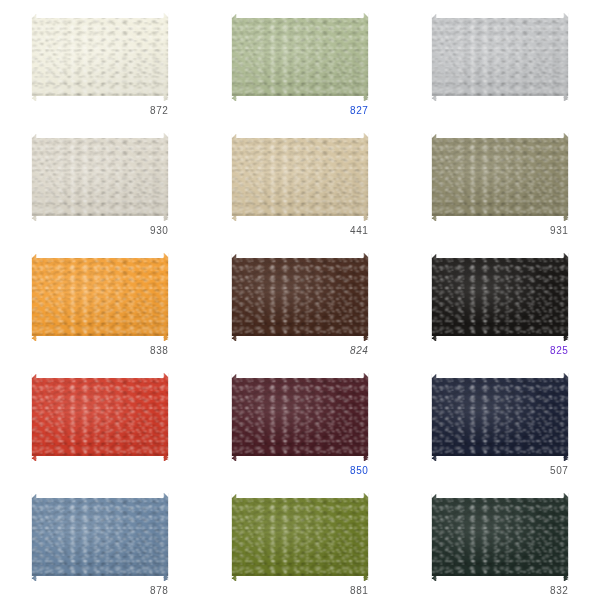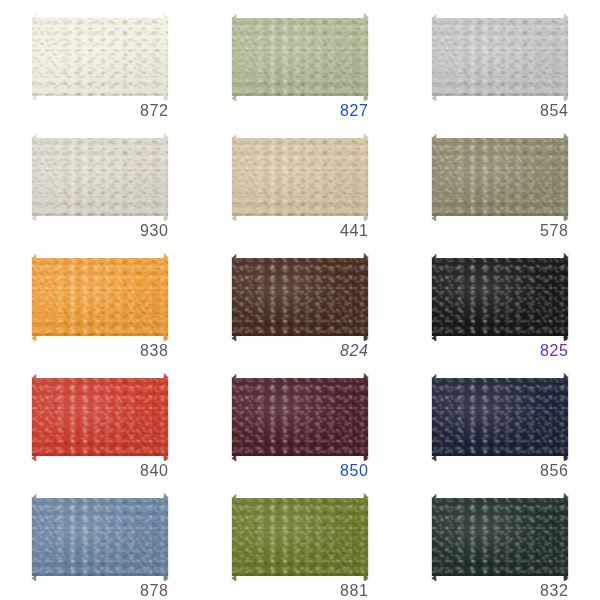--- a/index.html
+++ b/index.html
@@ -98,21 +98,21 @@
   }
 
   .swatch-label {
     position: absolute;
     top: 104px;
     left: 50%;
     transform: translateX(-50%);
     width: 137px;
     text-align: right;
     font-family: "Liberation Sans", sans-serif;
-    font-size: 16px;
+    font-size: 10px;
     letter-spacing: 0.6px;
     color: #58595b;
     line-height: 14px;
     white-space: nowrap;
   }
 </style>
 </head>
 <body>
 
 <div id="swatch-grid" style="background: rgb(255, 255, 255);">
@@ -132,21 +132,20 @@
         </div>
       </div>
       <div class="swatch-label" style="color: #1d4ed8;">827</div>
     </div>
     <div class="swatch-cell">
       <div class="swatch-wrap">
         <div class="swatch-chip" style="background-color: rgb(195, 197, 199);">
           <div class="swatch-shade"></div>
         </div>
       </div>
-      <div class="swatch-label" style="color: rgb(88, 89, 91);">854</div>
     </div>
     <div class="swatch-cell">
       <div class="swatch-wrap">
         <div class="swatch-chip" style="background-color: rgb(221, 216, 203);">
           <div class="swatch-shade"></div>
         </div>
       </div>
       <div class="swatch-label" style="color: rgb(88, 89, 91);">930</div>
     </div>
     <div class="swatch-cell">
@@ -156,21 +155,21 @@
         </div>
       </div>
       <div class="swatch-label" style="color: rgb(88, 89, 91);">441</div>
     </div>
     <div class="swatch-cell">
       <div class="swatch-wrap">
         <div class="swatch-chip" style="background-color: rgb(142, 138, 108);">
           <div class="swatch-shade"></div>
         </div>
       </div>
-      <div class="swatch-label" style="color: rgb(88, 89, 91);">578</div>
+      <div class="swatch-label" style="color: rgb(88, 89, 91);">931</div>
     </div>
     <div class="swatch-cell">
       <div class="swatch-wrap">
         <div class="swatch-chip" style="background-color: rgb(243, 160, 55);">
           <div class="swatch-shade"></div>
         </div>
       </div>
       <div class="swatch-label" style="color: rgb(88, 89, 91);">838</div>
     </div>
     <div class="swatch-cell">
@@ -188,37 +187,36 @@
         </div>
       </div>
       <div class="swatch-label" style="color: #6d28d9;">825</div>
     </div>
     <div class="swatch-cell">
       <div class="swatch-wrap">
         <div class="swatch-chip" style="background-color: rgb(208, 60, 43);">
           <div class="swatch-shade"></div>
         </div>
       </div>
-      <div class="swatch-label" style="color: rgb(88, 89, 91);">840</div>
     </div>
     <div class="swatch-cell">
       <div class="swatch-wrap">
         <div class="swatch-chip" style="background-color: rgb(78, 32, 40);">
           <div class="swatch-shade"></div>
         </div>
       </div>
       <div class="swatch-label" style="color: #1d4ed8;">850</div>
     </div>
     <div class="swatch-cell">
       <div class="swatch-wrap">
         <div class="swatch-chip" style="background-color: rgb(29, 35, 56);">
           <div class="swatch-shade"></div>
         </div>
       </div>
-      <div class="swatch-label" style="color: rgb(88, 89, 91);">856</div>
+      <div class="swatch-label" style="color: rgb(88, 89, 91);">507</div>
     </div>
     <div class="swatch-cell">
       <div class="swatch-wrap">
         <div class="swatch-chip" style="background-color: rgb(107, 134, 163);">
           <div class="swatch-shade"></div>
         </div>
       </div>
       <div class="swatch-label" style="color: rgb(88, 89, 91);">878</div>
     </div>
     <div class="swatch-cell">

